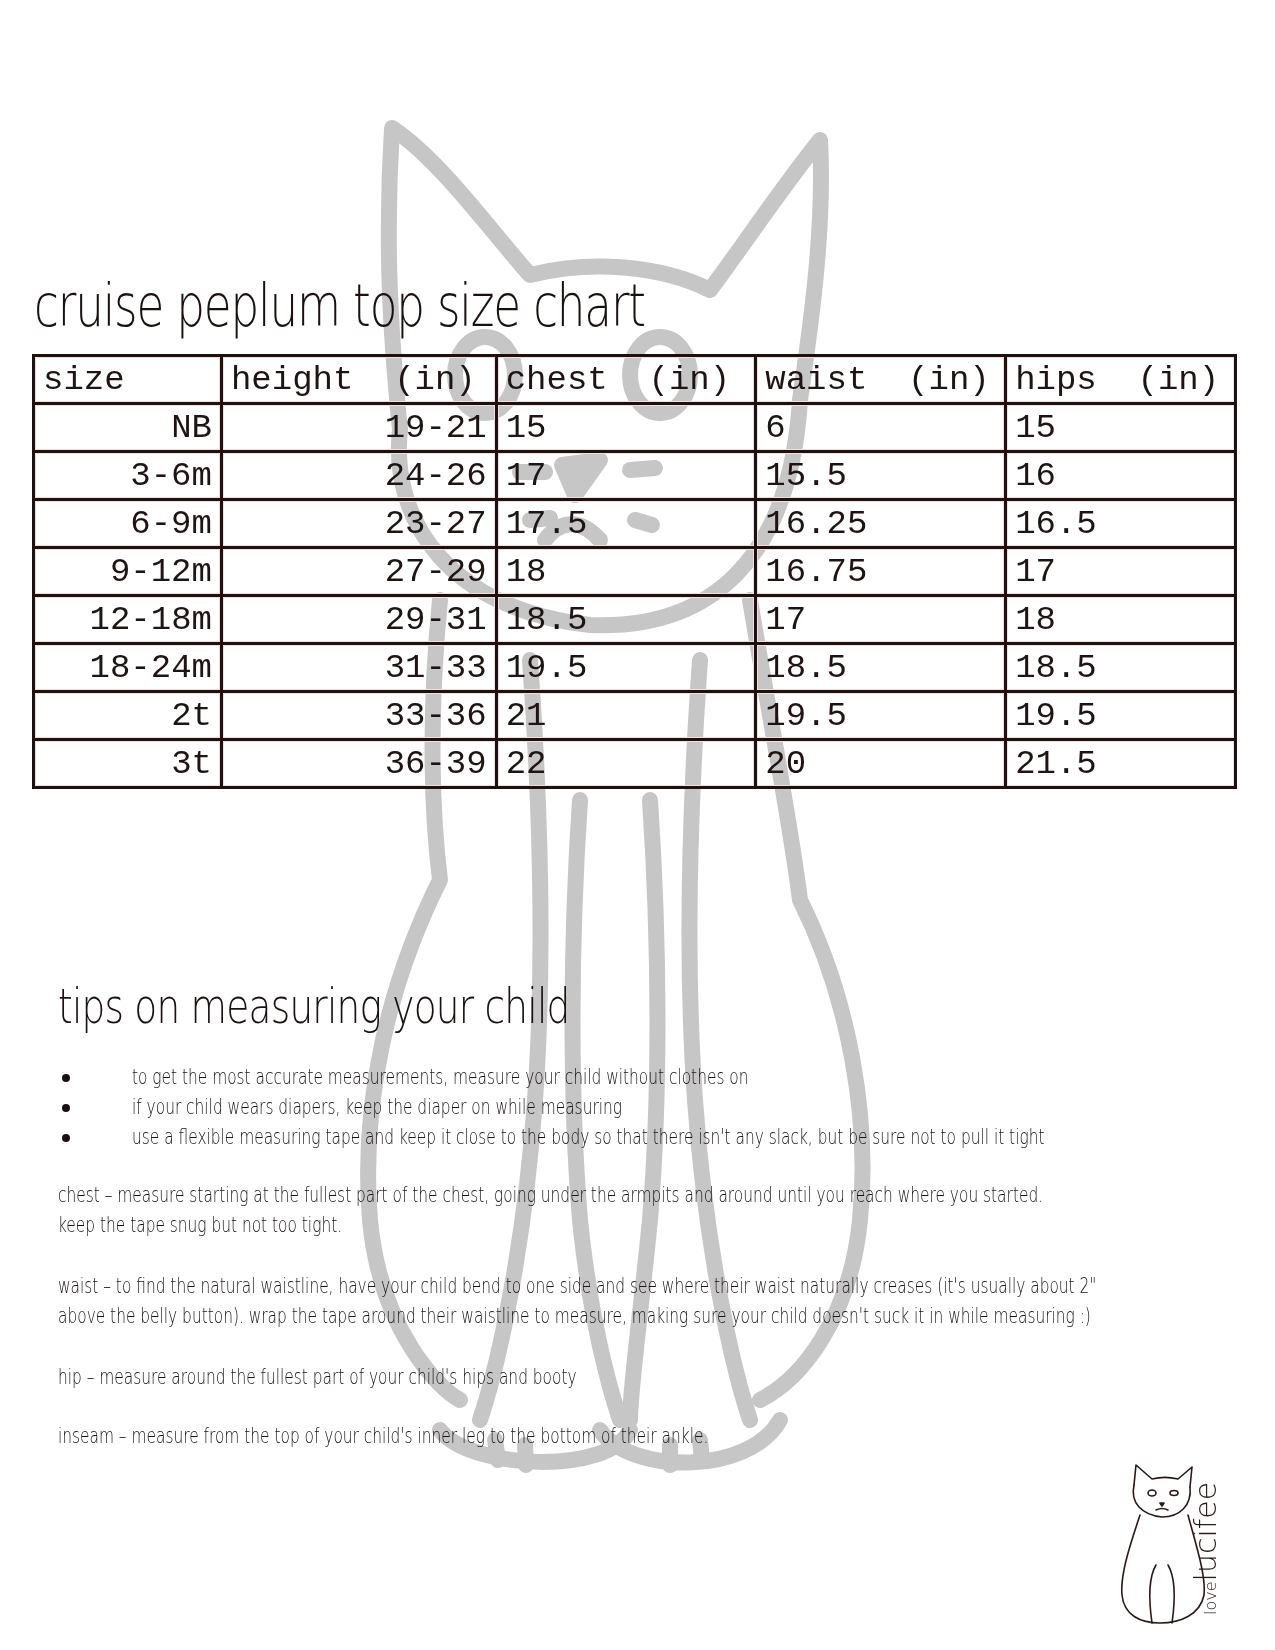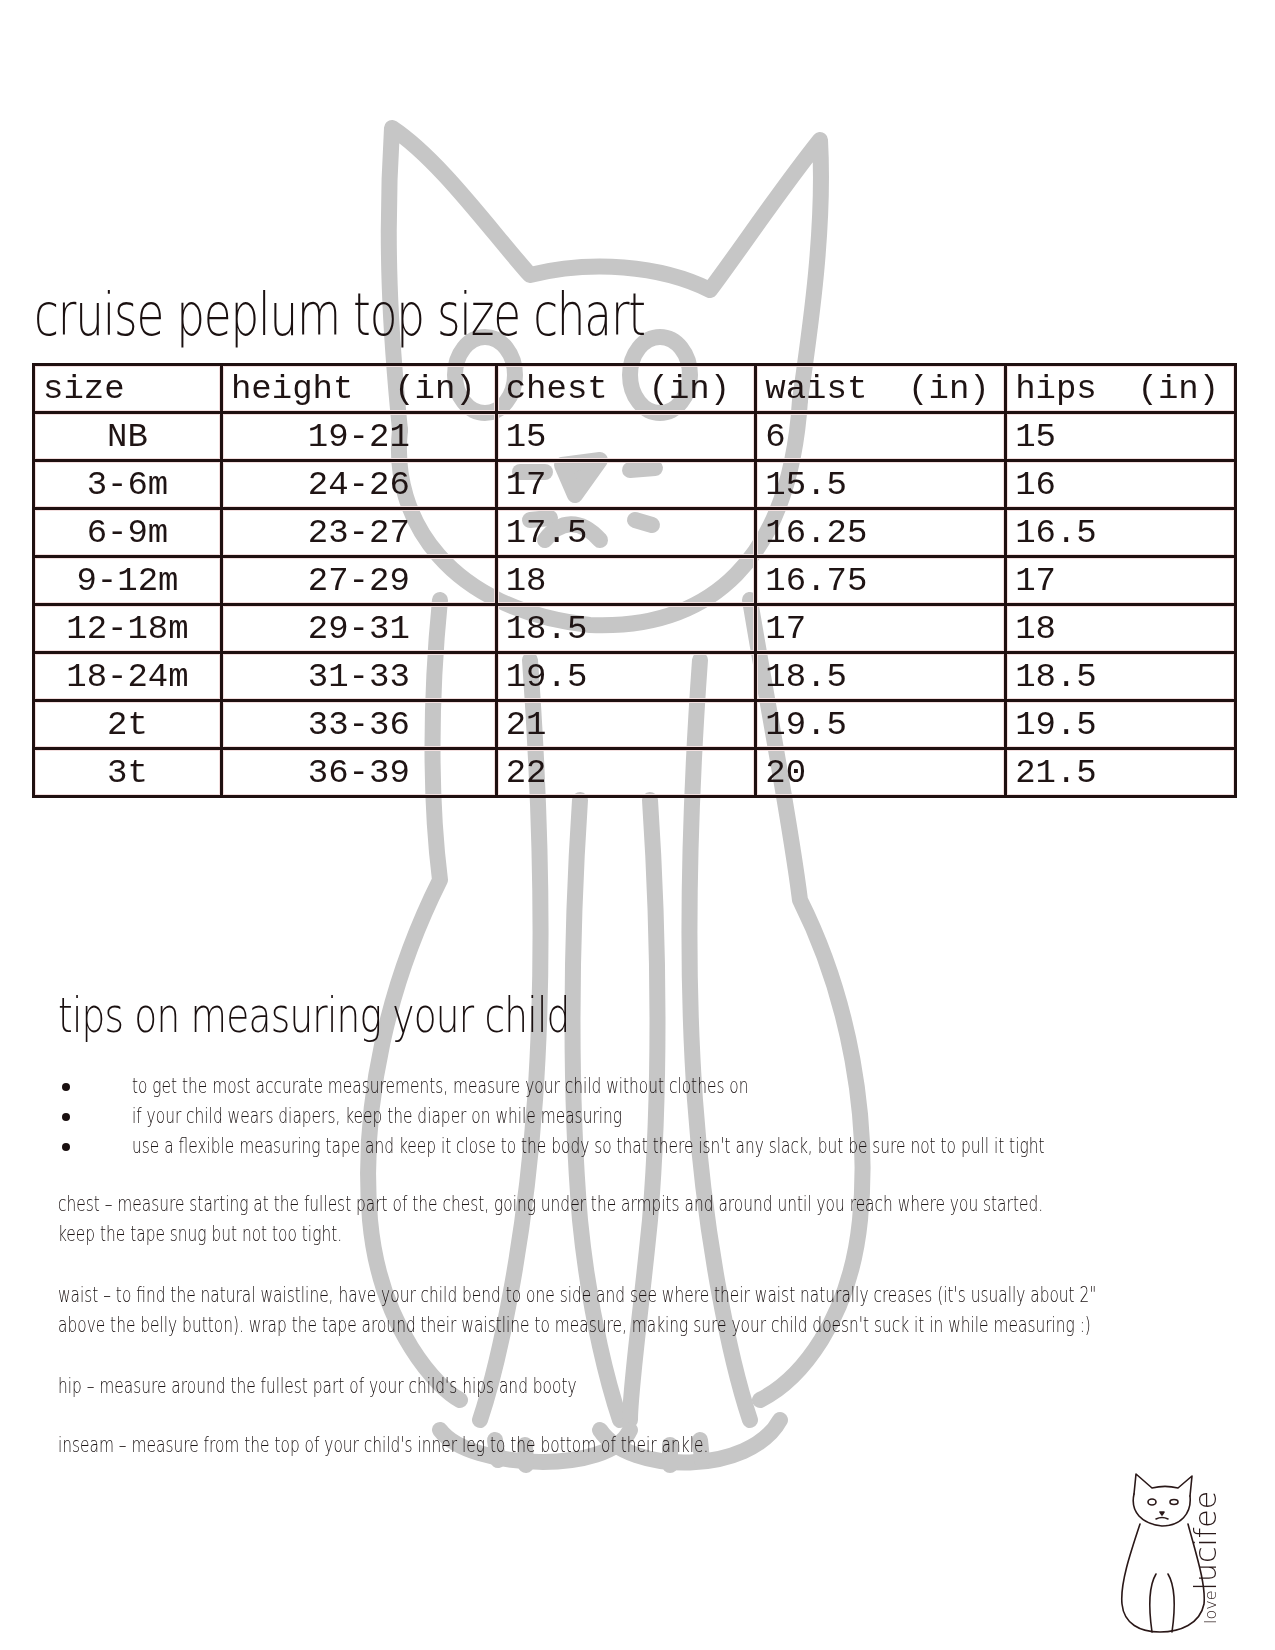--- a/index.html
+++ b/index.html
@@ -1,26 +1,26 @@
 <!DOCTYPE html>
 <html><head>
   <meta charset="utf-8">
   <style>
     html, body { margin: 0; padding: 0; background: #ffffff; }
     body { width: 1275px; height: 1650px; position: relative; overflow: hidden; font-family: "Liberation Sans", sans-serif; color: #1a1212; }
     .watermark { position: absolute; left: 330px; top: 100px; width: 560px; height: 1480px; z-index: 0; pointer-events: none; }
-    .content { position: absolute; inset: 0; z-index: 1; margin-top: 9px; }
+    .content { position: absolute; inset: 0; z-index: 1; }
 
     .title { position: absolute; left: 34px; top: 272px; font-family: "DejaVu Sans", sans-serif; font-weight: 200; font-size: 58px; letter-spacing: -1.5px; color: #1a1010; transform: scaleX(0.78); transform-origin: left top; white-space: nowrap; }
 
     table.size-table { position: absolute; left: 32px; top: 354px; width: 1205px; border-collapse: collapse; font-family: "Liberation Mono", "DejaVu Sans Mono", monospace; font-size: 34px; color: #1f1414; }
     table.size-table td, table.size-table th { border: 3px solid #1f1010; height: 45px; padding: 0 8px; font-weight: normal; box-shadow: inset 0 0 0 1px #f3dede; }
     table.size-table th { text-align: left; white-space: pre; }
     table.size-table td.num { }
-    table.size-table td.txt { text-align: center; }
+    table.size-table td.txt { text-align: right; }
     col.c1 { width: 190px; } col.c2 { width: 275px; } col.c3 { width: 260px; } col.c4 { width: 250px; } col.c5 { width: 230px; }
 
     .tips-heading { position: absolute; left: 58px; top: 978px; font-family: "DejaVu Sans", sans-serif; font-weight: 200; font-size: 48px; letter-spacing: -1px; color: #1a1010; transform: scaleX(0.78); transform-origin: left top; white-space: nowrap; }
 
     .bullets { position: absolute; left: 58px; top: 1062px; margin: 0; padding: 0; list-style: none; }
     .bullets li { position: relative; height: 30px; line-height: 30px; }
     .bullet-dot { position: absolute; left: 4px; top: 12px; width: 8px; height: 8px; border-radius: 50%; background: #1a1010; }
     .bullet-text { position: absolute; left: 74px; top: 0; font-family: "DejaVu Sans", sans-serif; font-weight: 200; font-size: 22px; transform: scaleX(0.70); transform-origin: left top; white-space: nowrap; color: #1a1212; }
 
     .para { position: absolute; left: 58px; font-family: "DejaVu Sans", sans-serif; font-weight: 200; font-size: 22px; line-height: 30px; transform: scaleX(0.70); transform-origin: left top; white-space: nowrap; color: #1a1212; }

